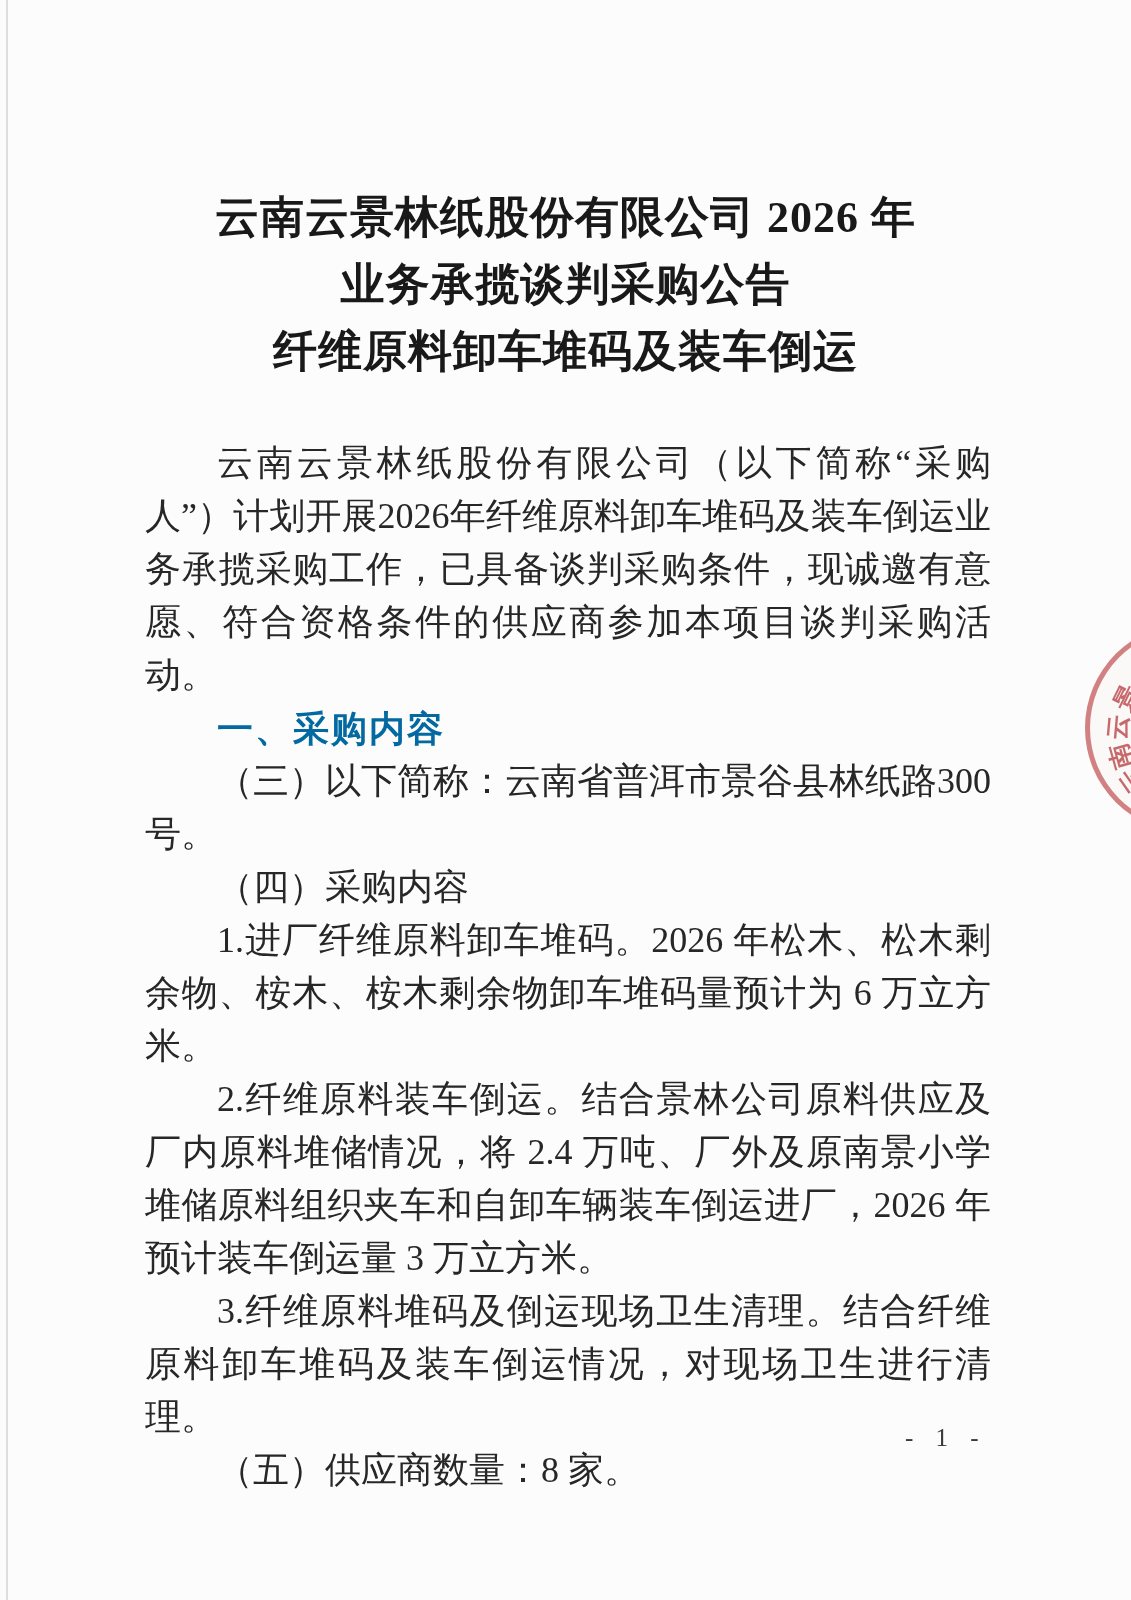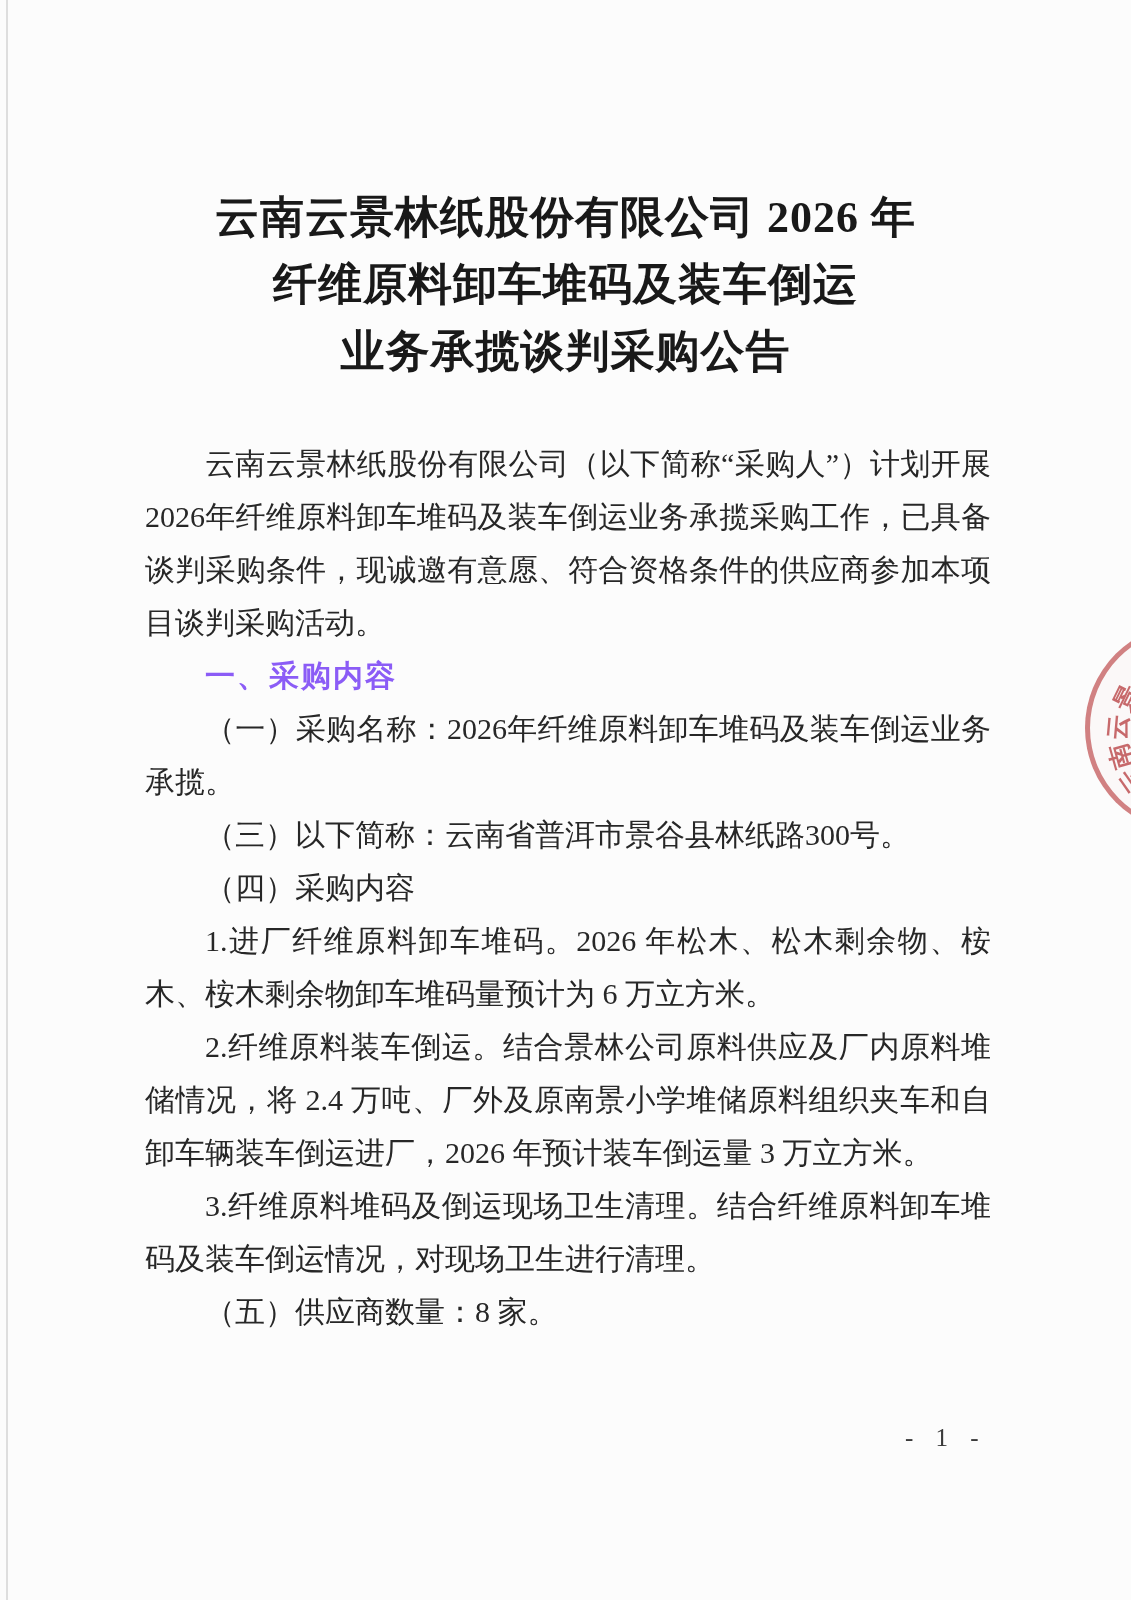--- a/index.html
+++ b/index.html
@@ -40,34 +40,34 @@
     letter-spacing: 1px;
     color: #191919;
   }
   .doc-title .t-line { display: block; }
   
   .doc-body {
     position: absolute;
     left: 145px;
     top: 437px;
     width: 846px;
-    font-size: 30px;
+    font-size: 36px;
     line-height: 53px;
     text-align: justify;
     color: #272727;
   }
   .doc-body p {
     margin: 0;
     text-indent: 2em;
   }
   .doc-body p.heading {
     font-family: "Liberation Sans", "DejaVu Sans", sans-serif;
     font-weight: bold;
     letter-spacing: 2px;
-    color: #8b5cf6;
+    color: #0369a1;
   }
   
   .page-number {
     position: absolute;
     top: 1424px;
     left: 905px;
     font-size: 25px;
     letter-spacing: 8px;
     color: #3a3a3a;
     font-family: "Liberation Serif", "DejaVu Serif", serif;
@@ -102,28 +102,27 @@
 </style>
 </head>
 <body>
 
 <div class="page">
 
   <div class="scan-line"></div>
 
   <h1 class="doc-title">
     <span class="t-line">云南云景林纸股份有限公司 2026 年</span>
+    <span class="t-line">业务承揽谈判采购公告</span>
     <span class="t-line">纤维原料卸车堆码及装车倒运</span>
-    <span class="t-line">业务承揽谈判采购公告</span>
   </h1>
 
   <div class="doc-body">
     <p class="intro">云南云景林纸股份有限公司（以下简称“采购人”）计划开展2026年纤维原料卸车堆码及装车倒运业务承揽采购工作，已具备谈判采购条件，现诚邀有意愿、符合资格条件的供应商参加本项目谈判采购活动。</p>
     <p class="heading">一、采购内容</p>
-    <p class="item">（一）采购名称：2026年纤维原料卸车堆码及装车倒运业务承揽。</p>
     <p class="item">（三）以下简称：云南省普洱市景谷县林纸路300号。</p>
     <p class="item">（四）采购内容</p>
     <p class="sub">1.进厂纤维原料卸车堆码。2026 年松木、松木剩余物、桉木、桉木剩余物卸车堆码量预计为 6 万立方米。</p>
     <p class="sub">2.纤维原料装车倒运。结合景林公司原料供应及厂内原料堆储情况，将 2.4 万吨、厂外及原南景小学堆储原料组织夹车和自卸车辆装车倒运进厂，2026 年预计装车倒运量 3 万立方米。</p>
     <p class="sub">3.纤维原料堆码及倒运现场卫生清理。结合纤维原料卸车堆码及装车倒运情况，对现场卫生进行清理。</p>
     <p class="item">（五）供应商数量：8 家。</p>
   </div>
 
   <div class="stamp">
     <span class="seal-char c0">景</span>

